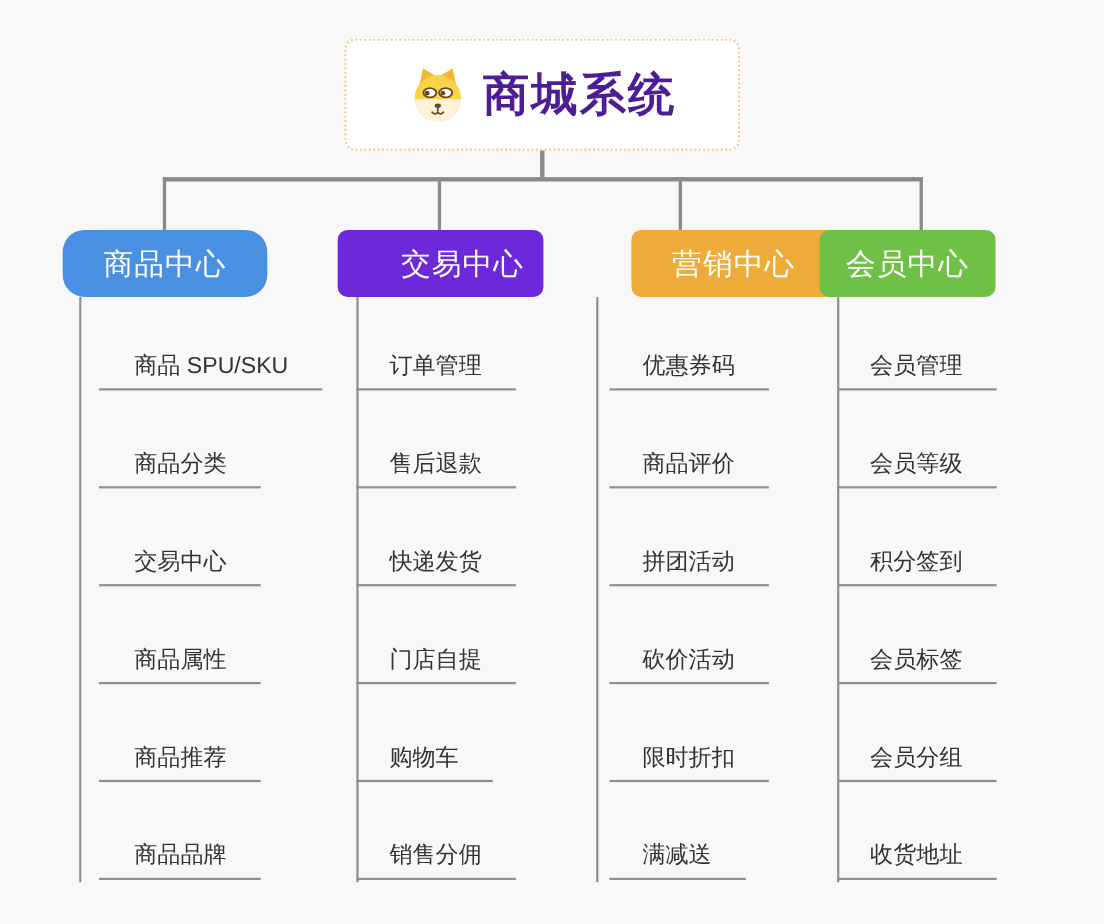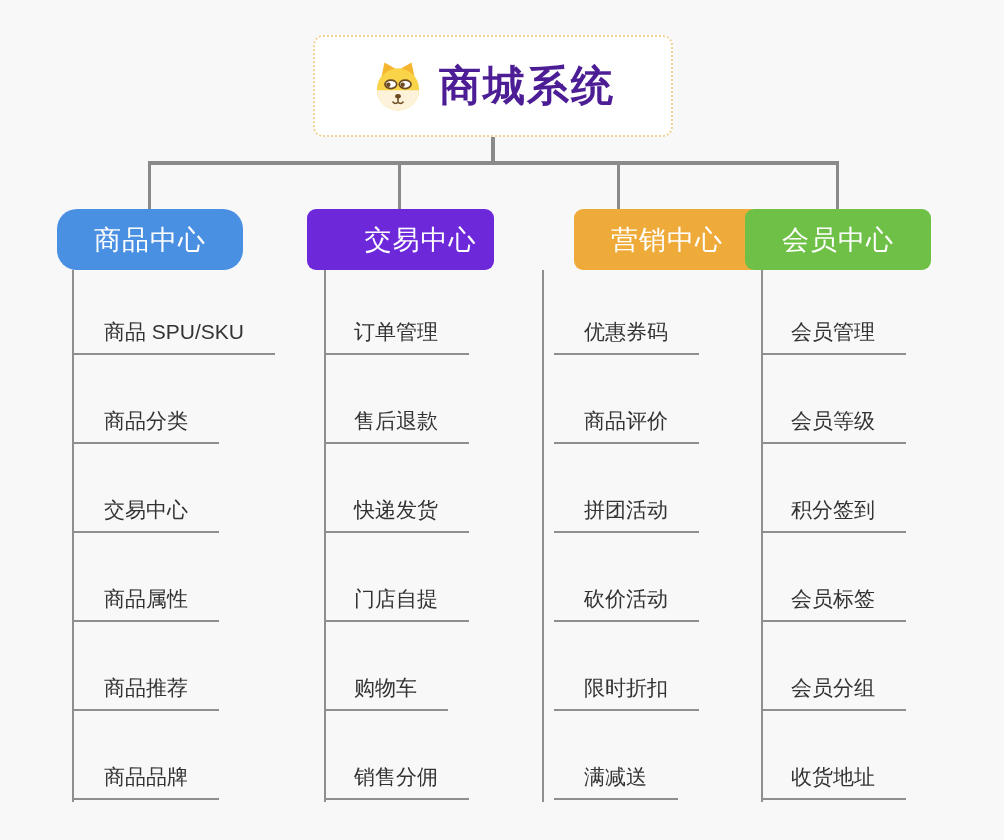--- a/index.html
+++ b/index.html
@@ -49,41 +49,41 @@
     color: #ffffff;
     font-size: 27px;
     display: flex; align-items: center; justify-content: center;
     letter-spacing: 1px;
     white-space: nowrap;
     cursor: pointer;
   }
   .bh1 { left: 57px;  width: 186px; border-radius: 20px; }
   .bh2 { left: 307px; width: 187px; }
   .bh3 { left: 526px; width: 186px; }
-  .bh4 { left: 745px; width: 186px; }
+  .bh4 { left: 745px; width: 160px; }
   
   .trunk { position: absolute; top: 270px; width: 2px; height: 532px; background: #8f8f8f; }
   .t1 { left: 72px; }
   .t2 { left: 324px; }
   .t3 { left: 542px; }
   .t4 { left: 761px; }
   
   .leaf {
     position: absolute;
     height: 40px;
     box-sizing: border-box;
     border-bottom: 2px solid #8f8f8f;
     padding: 0 31px 7px 30px;
     display: flex; align-items: flex-end;
     font-size: 21px;
     color: #333333;
     white-space: nowrap;
     cursor: pointer;
   }
-  .c1 { left: 72px; padding-left: 32px; }
+  .c1 { left: 90px; padding-left: 32px; }
   .c2 { left: 324px; }
   .c3 { left: 542px; margin-left: 12px; }
   .c4 { left: 761px; font-family: Liberation Mono, monospace; }
   .r1 { top: 315px; }
   .r2 { top: 404px; }
   .r3 { top: 493px; }
   .r4 { top: 582px; justify-content: flex-end; }
   .r5 { top: 671px; }
   .r6 { top: 760px; }
 </style>

